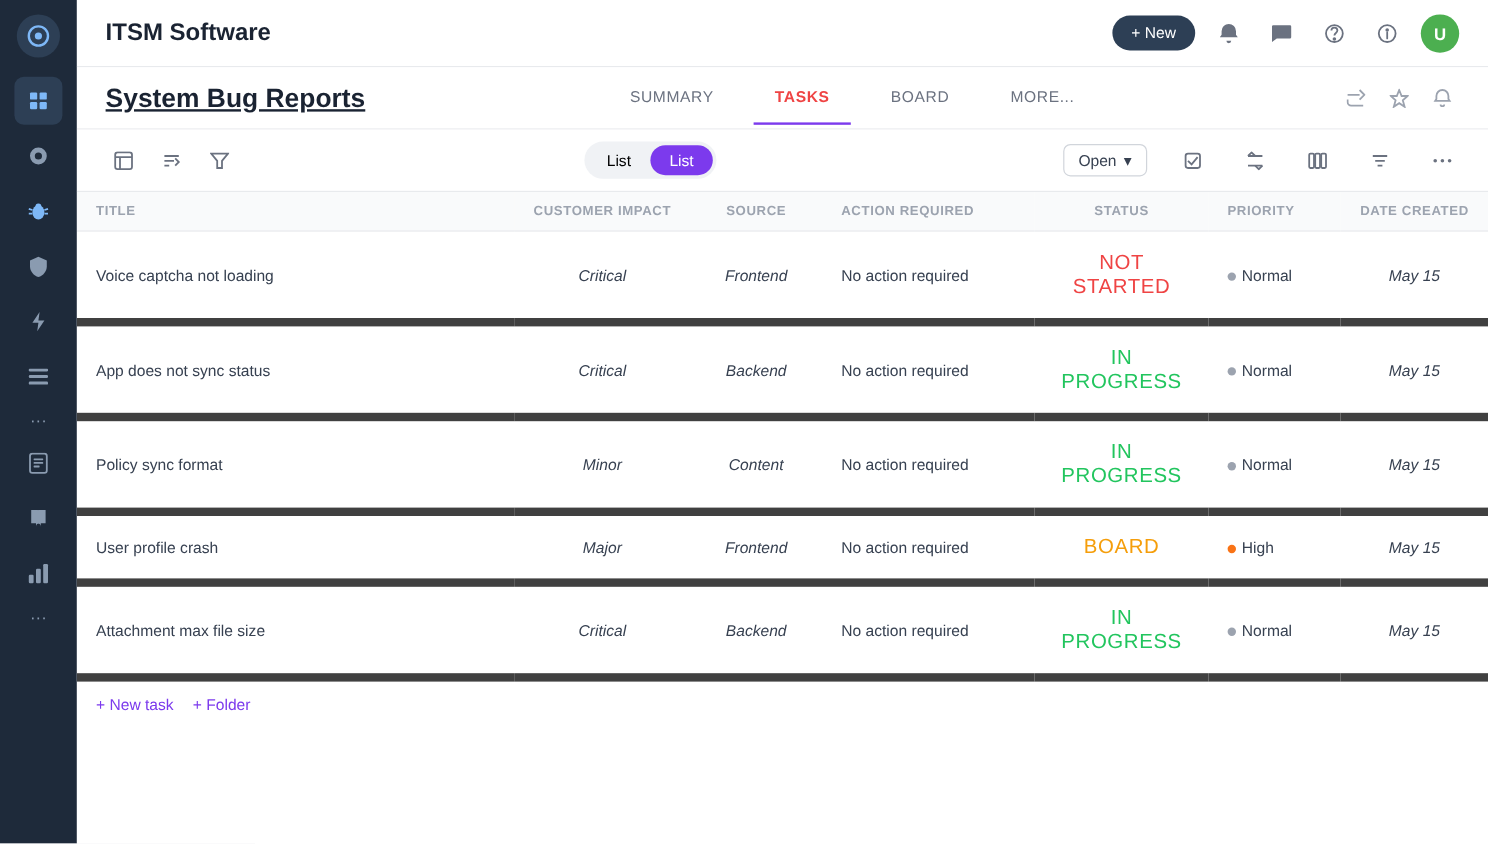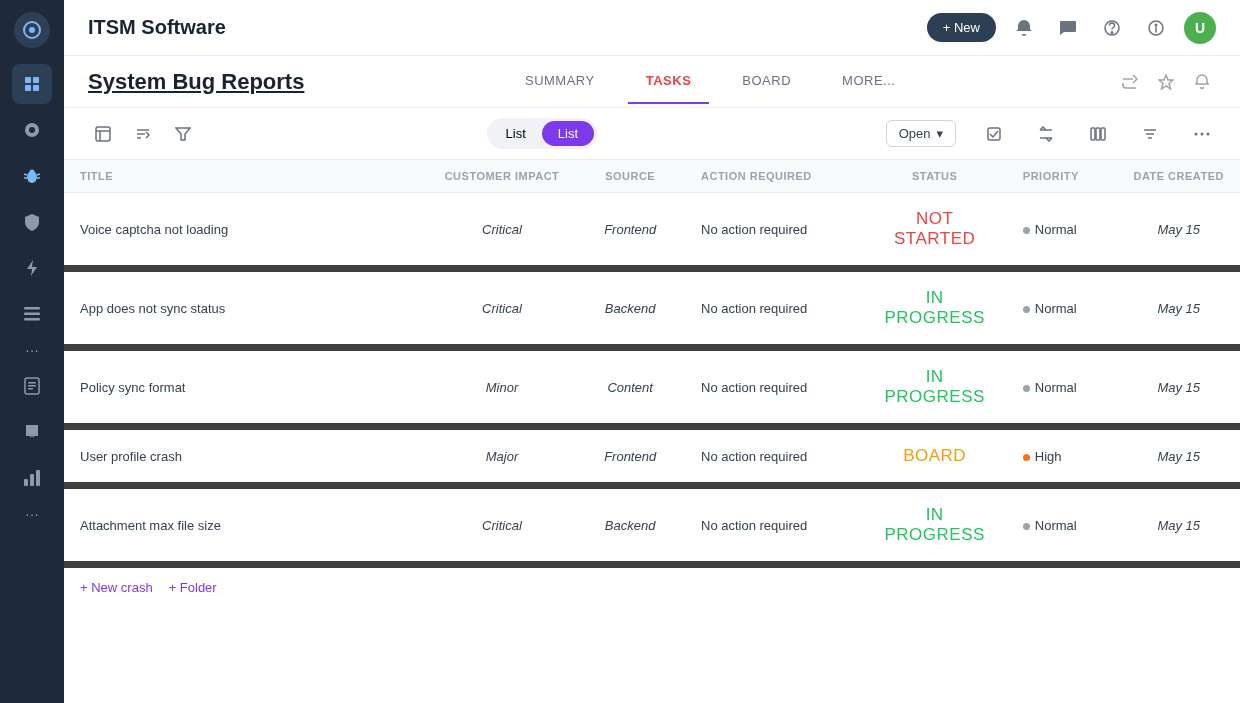--- a/index.html
+++ b/index.html
@@ -598,18 +598,18 @@
       <span class="status-badge" style="color:#22c55e">IN PROGRESS</span>
     </td>
     <td class="td-priority">
       <span class="priority-dot" style="background:#9ca3af"></span>Normal
     </td>
     <td class="td-date center">May 15</td>
   </tr>
         </tbody>
     </table>
     <div class="add-row">
-      <a class="add-link">+ New crash</a>
+      <a class="add-link">+ New task</a>
       <a class="add-link">+ Folder</a>
     </div>
   </div>
 
 </div>
 
 </body></html>

